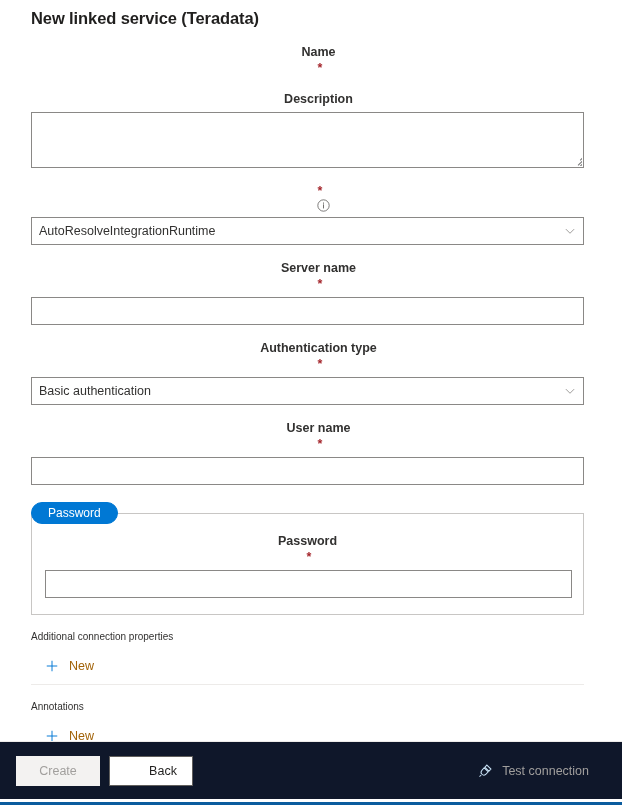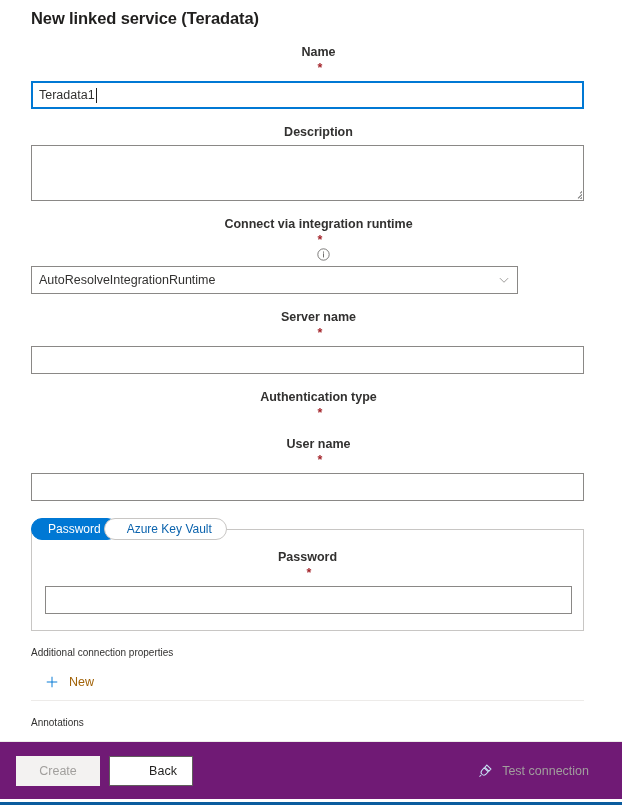--- a/index.html
+++ b/index.html
@@ -93,21 +93,21 @@
     right: -1px;
     height: 1px;
     background: #767676;
     transform: rotate(-45deg);
     transform-origin: right center;
   }
   .grip i:nth-child(1) { bottom: 2px; width: 10px; }
   .grip i:nth-child(2) { bottom: 5px; width: 7px; }
   .grip i:nth-child(3) { bottom: 8px; width: 4px; }
   .select {
-    width: 487px;
+    width: 553px;
     height: 28px;
     border: 1px solid #8a8886;
     background: #fff;
     display: flex;
     align-items: center;
     justify-content: space-between;
     padding: 0 7px 0 7px;
     font-size: 12.5px;
     color: #323130;
   }
@@ -201,21 +201,21 @@
     margin-left: 6px;
   }
   .footer {
     position: absolute;
     left: 0; right: 0; bottom: 3px;
     height: 58px;
     border-top: 1px solid #edebe9;
     display: flex;
     align-items: center;
     padding: 0 16px;
-    background: #701a75;
+    background: #0f172a;
   }
   .btn {
     height: 30px;
     min-width: 84px;
     font-size: 12.5px;
     display: flex;
     align-items: center;
     justify-content: center;
     background: #fff;
     border: 1px solid #605e5c;
@@ -253,42 +253,37 @@
 
   <div class="scroll-area">
 
     <div class="title">New linked service (Teradata)</div>
 
     <div class="field">
       <div class="label">
         <span>Name</span>
         <span class="req">*</span>
       </div>
-      <div class="txt focused">
-        <span>Teradata1</span>
-          <span class="caret"></span>
-      </div>
     </div>
 
     <div class="field">
       <div class="label">
         <span>Description</span>
       </div>
       <div class="textarea">
         <span class="grip">
             <i></i>
             <i></i>
             <i></i>
           </span>
       </div>
     </div>
 
     <div class="field">
       <div class="label">
-        <span>Connect via integration runtime</span>
         <span class="req">*</span>
         <span class="info-icon">
           <svg width="13" height="13" viewBox="0 0 16 16">
               <circle cx="8" cy="8" r="7" fill="none" stroke="#605e5c" stroke-width="1"></circle>
               <rect x="7.45" y="6.6" width="1.1" height="5" fill="#605e5c"></rect>
               <rect x="7.45" y="4.3" width="1.1" height="1.5" fill="#605e5c"></rect>
             </svg>
         </span>
       </div>
       <div class="select">
@@ -309,36 +304,41 @@
       <div class="txt">
         <span></span>
       </div>
     </div>
 
     <div class="field">
       <div class="label">
         <span>Authentication type</span>
         <span class="req">*</span>
       </div>
+      <div class="select">
+        <span>Basic authentication</span>
+        <span class="chev">
+          <svg width="12" height="12" viewBox="0 0 16 16">
+              <path d="M2.5 5.5 L8 11 L13.5 5.5" fill="none" stroke="#8a8886" stroke-width="1.1"></path>
+            </svg>
+        </span>
+      </div>
     </div>
 
     <div class="field">
       <div class="label">
         <span>User name</span>
         <span class="req">*</span>
       </div>
       <div class="txt">
         <span></span>
       </div>
     </div>
 
     <div class="pivot">
-      <div class="pivot-btn off">
-        <span>Azure Key Vault</span>
-      </div>
       <div class="pivot-btn on" style="order:-1">
         <span>Password</span>
       </div>
     </div>
 
     <div class="pivot-panel">
       <div class="label">
         <span>Password</span>
         <span class="req">*</span>
       </div>

